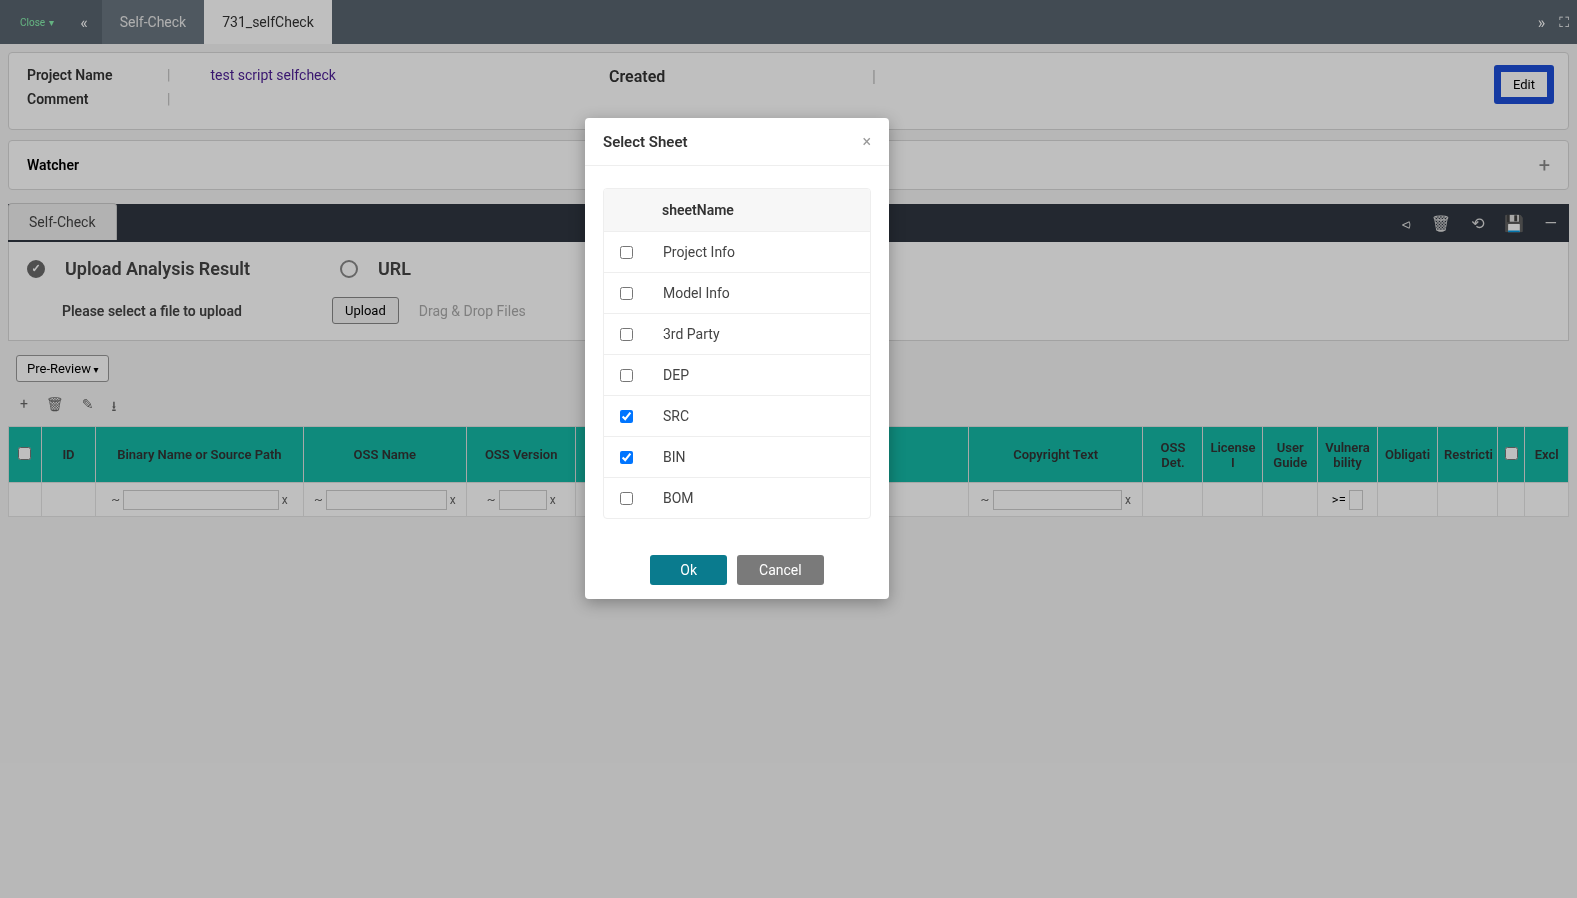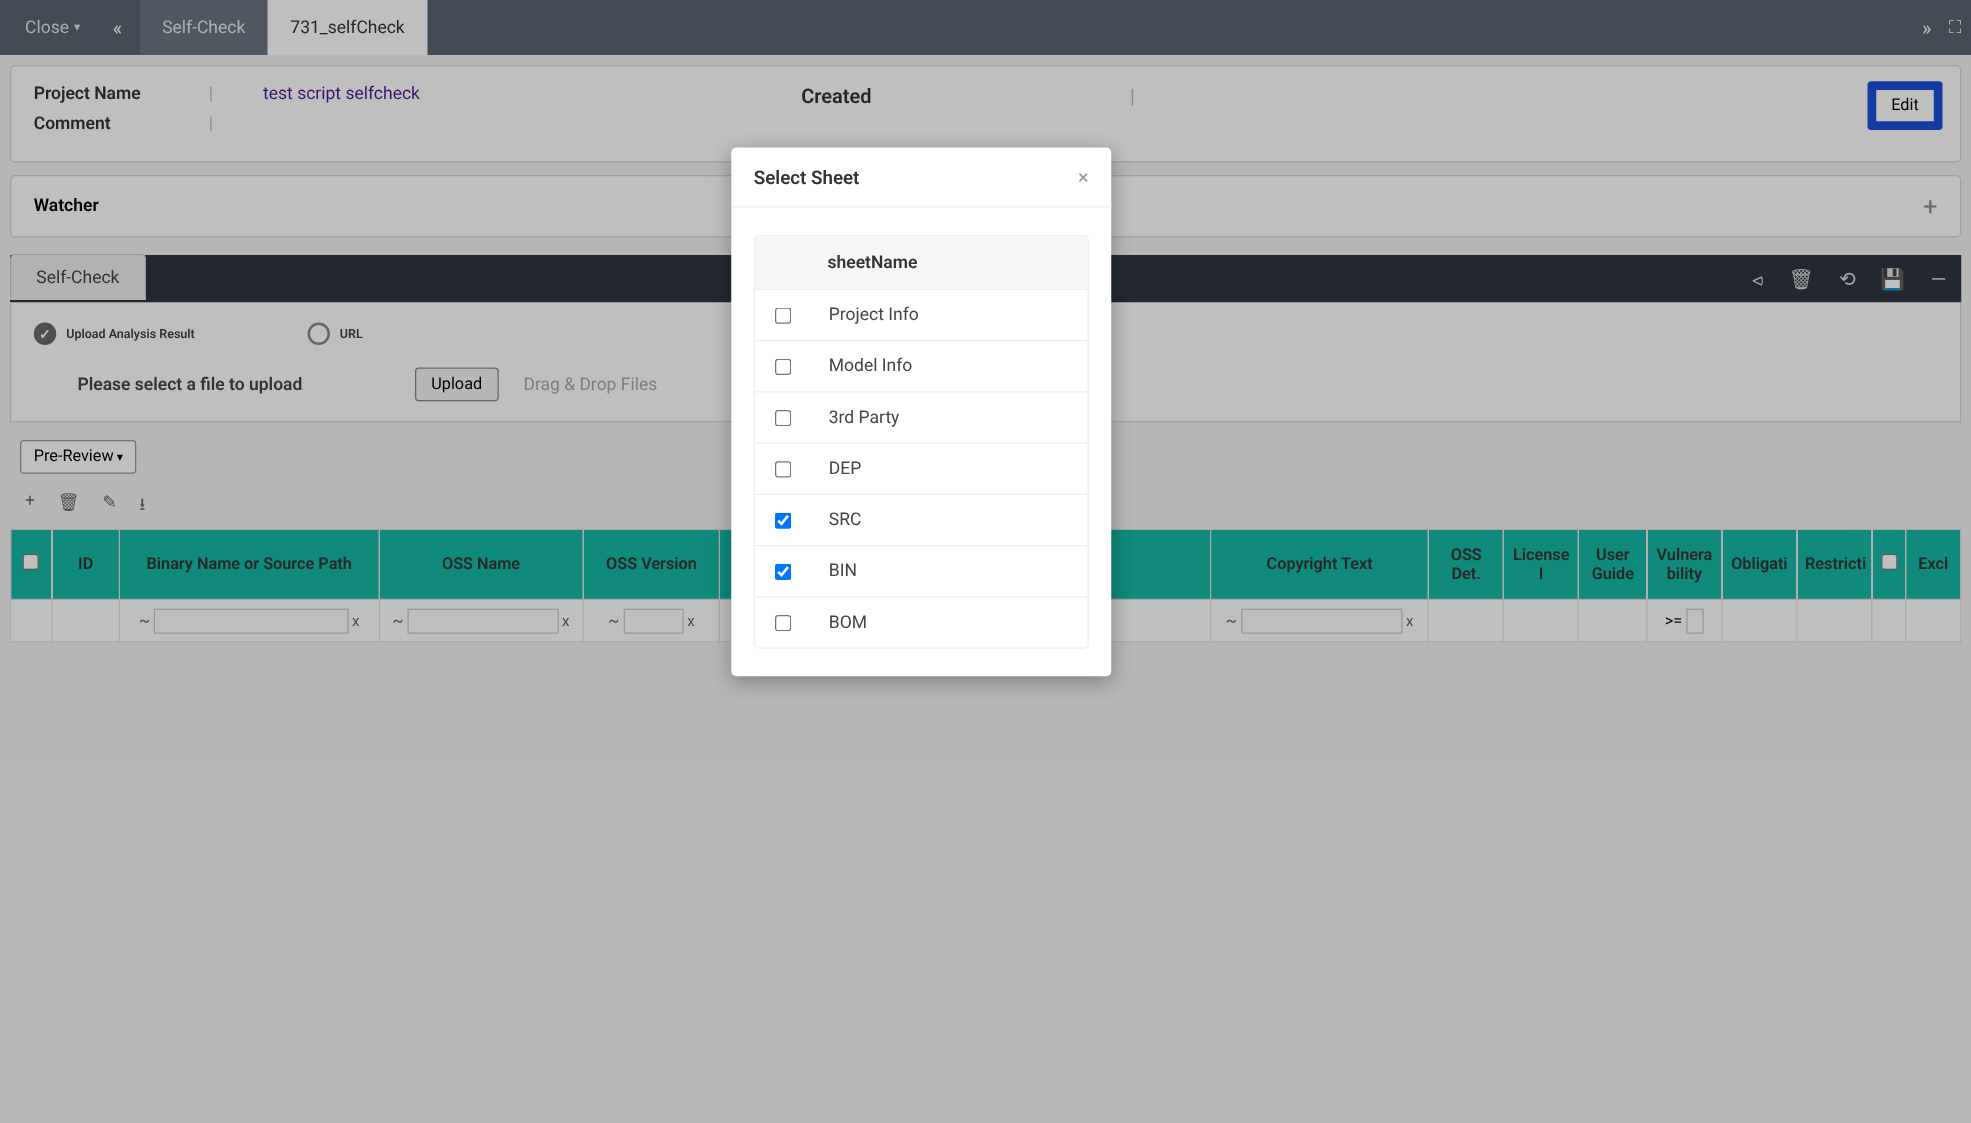--- a/index.html
+++ b/index.html
@@ -1,57 +1,57 @@
 <!DOCTYPE html>
 <html><head>
 <meta charset="utf-8">
 <style>
 * { margin: 0; padding: 0; box-sizing: border-box; font-family: -apple-system, BlinkMacSystemFont, "Segoe UI", Roboto, sans-serif; }
 body { background: #f5f5f5; position: relative; width: 1577px; height: 898px; overflow: hidden; }
 
 
 .topbar { background: #58646f; height: 44px; display: flex; align-items: center; padding: 0 8px; color: #fff; }
-.close-btn { color: #e5e5e5; background: transparent; border: none; font-size: 14px; padding: 8px 12px; cursor: pointer; display: flex; align-items: center; gap: 4px; }
+.close-btn { color: #86efac; background: transparent; border: none; font-size: 10px; padding: 8px 12px; cursor: pointer; display: flex; align-items: center; gap: 4px; }
 .close-btn::after { content: "▾"; font-size: 10px; }
 .chevrons-left { color: #fff; padding: 0 14px; cursor: pointer; font-size: 16px; }
 .tabs { display: flex; height: 100%; align-items: stretch; }
 .tab { padding: 10px 18px; font-size: 14px; display: flex; align-items: center; cursor: pointer; }
 .tab.inactive { background: #6a7680; color: #eaeaea; }
 .tab.active { background: #fff; color: #333; }
 .topbar-right { margin-left: auto; display: flex; align-items: center; gap: 14px; color: #fff; }
 .chevrons-right { cursor: pointer; font-size: 16px; }
 .expand-icon { cursor: pointer; font-size: 14px; }
 
 
 .content { padding: 8px; }
 
 
 .info-panel { background: #fff; border: 1px solid #d8d8d8; border-radius: 4px; padding: 14px 18px; margin-bottom: 10px; position: relative; }
 .info-row { display: flex; align-items: center; margin-bottom: 8px; font-size: 14px; color: #333; }
 .info-label { font-weight: 600; width: 140px; color: #333; }
 .info-sep { color: #bbb; margin-right: 40px; }
 .info-value { color: #4c1d95; }
-.info-right { position: absolute; left: 632px; top: 14px; display: flex; align-items: flex-start; gap: 23px; }
+.info-right { position: absolute; left: 600px; top: 14px; display: flex; align-items: flex-start; gap: 23px; }
 .edit-btn { position: absolute; right: 14px; top: 12px; border: 7px solid #1d4ed8; background: #fff; padding: 5px 12px; font-size: 13px; border-radius: 3px; cursor: pointer; }
 
 
 .watcher-panel { background: #fff; border: 1px solid #d8d8d8; border-radius: 4px; padding: 12px 18px; display: flex; align-items: center; justify-content: space-between; margin-bottom: 14px; }
 .watcher-label { font-weight: 600; font-size: 14px; }
 .watcher-add { color: #888; font-size: 20px; cursor: pointer; }
 
 
 .section-header { background: #2f3640; color: #ccc; height: 38px; display: flex; align-items: center; justify-content: space-between; padding: 0 12px; }
 .section-tab { background: #eee; color: #444; padding: 10px 20px; font-size: 14px; border-top: 1px solid #ccc; border-left:1px solid #ccc; border-right:1px solid #ccc; border-radius: 4px 4px 0 0; margin-top: 0px; }
 .section-icons { display: flex; gap: 20px; font-size: 16px; color: #ddd; }
 .section-icons span { cursor: pointer; }
 
 
 .upload-section { background: #fff; border: 1px solid #d8d8d8; border-top: none; padding: 16px 18px; }
 .radio-row { display: flex; gap: 40px; align-items: center; margin-bottom: 18px; }
-.radio-item { display: flex; align-items: center; gap: 8px; font-size: 10px; font-weight: 600; color: #444; }
+.radio-item { display: flex; align-items: center; gap: 20px; font-size: 18px; font-weight: 600; color: #444; }
 .radio-circle { width: 18px; height: 18px; border-radius: 50%; border: 2px solid #888; display: inline-flex; align-items: center; justify-content: center; }
 .radio-circle.checked { background: #6a6a6a; border-color: #6a6a6a; }
 .radio-circle.checked::after { content: "✓"; color: #fff; font-size: 11px; }
 .upload-row { display: flex; align-items: center; gap: 20px; font-size: 14px; color: #444; margin-left: 35px; }
 .upload-label { font-weight: 600; width: 250px; }
 .upload-btn { border: 1px solid #888; background: #f4f4f4; padding: 5px 12px; font-size: 13px; border-radius: 3px; cursor: pointer; }
 .drag-text { color: #aaa; font-size: 14px; }
 
 
 .prereview-row { padding: 14px 8px 8px; }
@@ -265,13 +265,17 @@
             <input type="checkbox" checked="" style="">
             <span>BIN</span>
           </div>
           <div class="sheet-row">
             <input type="checkbox" style="">
             <span>BOM</span>
           </div>
         </div>
     </div>
   </div>
+  <div class="modal-footer">
+    <button class="btn-ok">Ok</button>
+    <button class="btn-cancel">Cancel</button>
+  </div>
 </div>
 
 </body></html>

